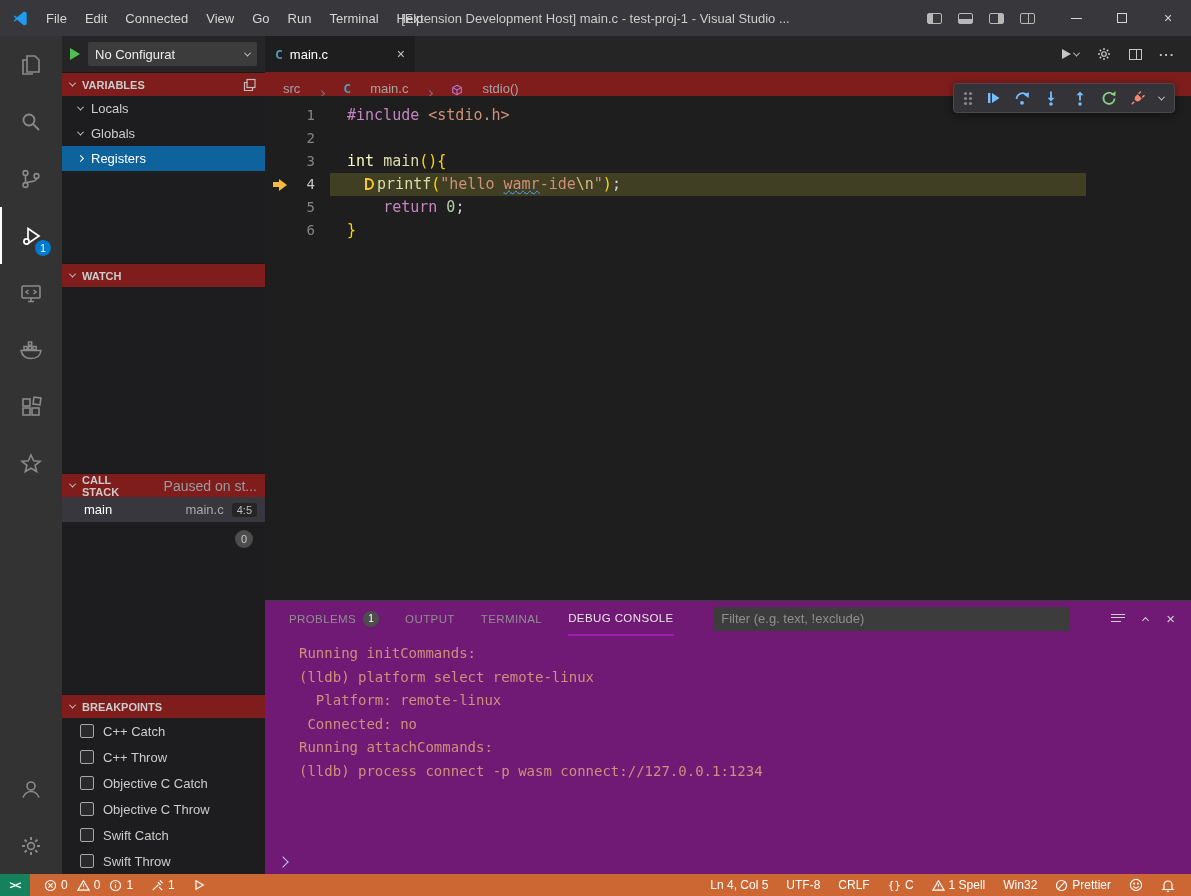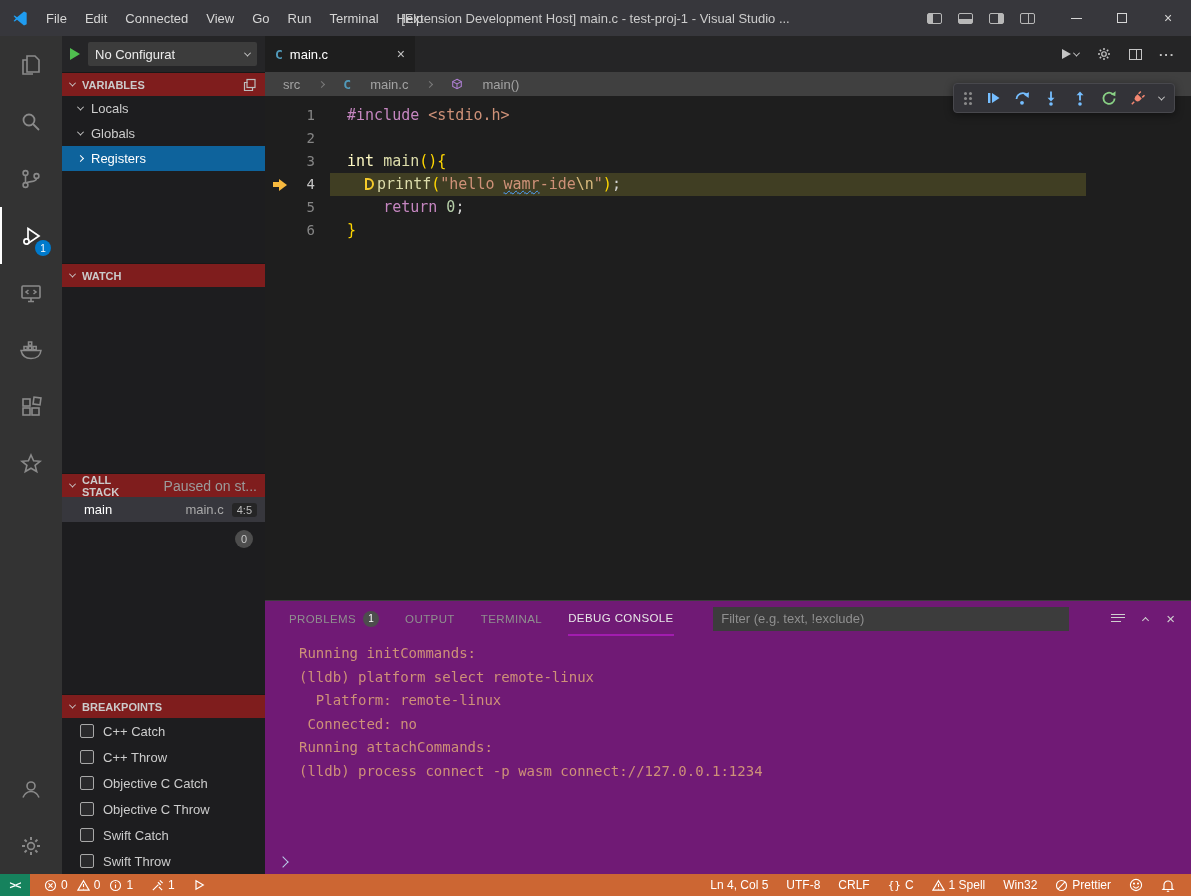--- a/index.html
+++ b/index.html
@@ -58,21 +58,21 @@
   .tabbar{height:36px;background:#252526;display:flex;align-items:stretch;flex:none}
   .tab{width:150px;background:#1e1e1e;display:flex;align-items:center;gap:7px;padding:0 10px;font-size:13px;color:#fff;cursor:pointer}
   .c-icon{color:#519aba;font-family:"DejaVu Sans Mono",monospace;font-weight:bold;font-size:13px}
   .tab-close{margin-left:auto;color:#c5c5c5;font-size:14px}
   .editor-actions{margin-left:auto;display:flex;align-items:center;gap:17px;padding-right:16px;color:#c5c5c5}
   .ea-run{display:flex;align-items:center;gap:3px}
   .run-tri{width:0;height:0;border-left:9px solid #c5c5c5;border-top:5.5px solid transparent;border-bottom:5.5px solid transparent}
   .split-icon{width:13px;height:11px;border:1px solid #c5c5c5;position:relative}
   .split-icon::before{content:"";position:absolute;left:6px;top:0;bottom:0;width:1px;background:#c5c5c5}
   .more-dots{letter-spacing:1px;font-weight:bold}
-  .breadcrumbs{height:24px;display:flex;align-items:center;gap:19px;padding-left:18px;font-size:13px;color:#a3a3a3;flex:none;background:#404040}
+  .breadcrumbs{height:24px;display:flex;align-items:flex-end;gap:19px;padding-left:18px;font-size:13px;color:#a3a3a3;flex:none;background:#7f1d1d}
   .bc-sep{width:5px;height:5px;border-right:1.3px solid #7a7a7a;border-bottom:1.3px solid #7a7a7a;transform:rotate(-45deg)}
   .editor-body{flex:1;position:relative;background:#1e1e1e;padding-top:8px;overflow:hidden}
   .code-row{display:flex;height:23px;line-height:23px;font-family:"DejaVu Sans Mono",monospace;font-size:15px}
   .glyph{width:30px;flex:none;display:flex;align-items:center;justify-content:center}
   .lnum{width:20px;flex:none;text-align:right;color:#858585;font-size:14px}
   .ltext{flex:1;padding-left:32px;white-space:pre;position:relative;color:#d4d4d4}
   .code-row.current .lnum{color:#c6c6c6}
   .code-row.current .ltext::before{content:"";position:absolute;left:15px;right:105px;top:0;bottom:0;background:rgba(222,210,60,.18)}
   .ltext span{position:relative;z-index:1}
   .tk-pp{color:#c586c0}.tk-kw{color:#fef9c3}.tk-fn{color:#dcdcaa}.tk-str{color:#ce9178}
@@ -337,21 +337,21 @@
       <span class="bc-sep"></span>
       <span class="c-icon">C</span>
       <span>main.c</span>
       <span class="bc-sep"></span>
       <span>
         <svg width="12" height="12" viewBox="0 0 14 14" fill="none" stroke="#b180d7" stroke-width="1.2">
             <path d="M7 1.5l5 2.7v5.6L7 12.5 2 9.8V4.2z"></path>
             <path d="M2 4.2L7 7l5-2.8M7 7v5.5"></path>
           </svg>
       </span>
-      <span>main()</span>
+      <span>stdio()</span>
     </div>
 
     <div class="dbg-toolbar">
       <span class="grip"></span>
       <span class="dbg-btn">
         <svg width="16" height="16" viewBox="0 0 16 16">
             <rect x="3" y="3" width="2.4" height="10" fill="#75beff"></rect>
             <path d="M7 3l7.5 5L7 13z" fill="#75beff"></path>
           </svg>
       </span>

